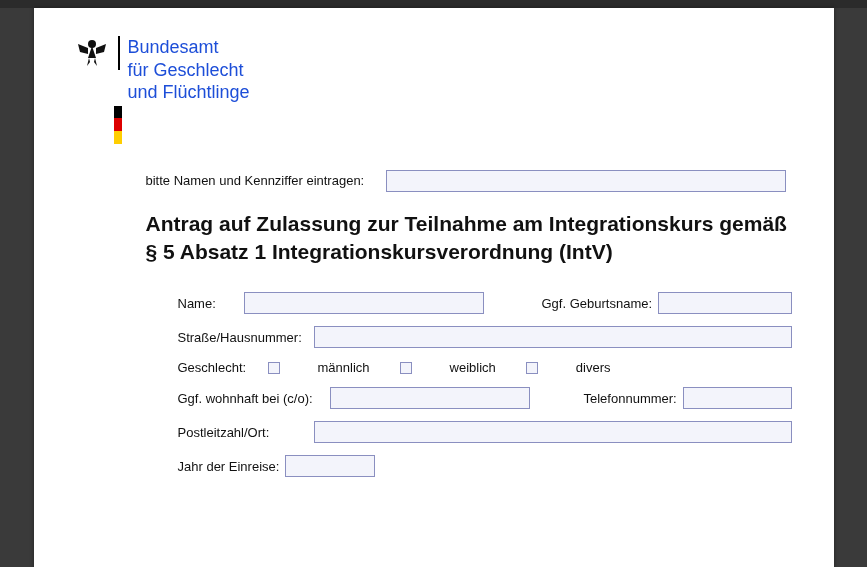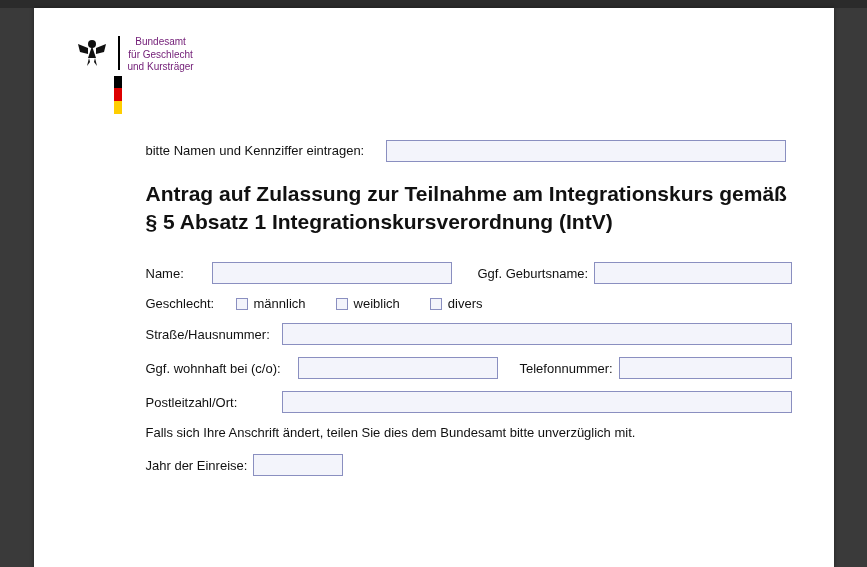--- a/index.html
+++ b/index.html
@@ -35,24 +35,23 @@
     width: 32px;
     height: 34px;
   }
   .divider {
     width: 2px;
     height: 34px;
     background: #000;
     margin-left: 2px;
   }
   .agency {
-    font-size: 10px;
+    font-size: 18px;
     line-height: 1.25;
-    color: #701a75;
-    text-align: center;
+    color: #1d4ed8;
   }
   .flagbar {
     width: 8px;
     height: 38px;
     margin-top: 2px;
     display: flex;
     flex-direction: column;
     margin-left: 38px;
   }
   .flagbar .k { background:#000; flex:1; }
@@ -85,20 +84,21 @@
     margin-bottom: 26px;
   }
   .row {
     display: flex;
     align-items: center;
     margin-bottom: 12px;
     gap: 6px;
   }
   .lbl {
     white-space: nowrap;
+    margin-left: 32px;
   }
   .cb {
     display:inline-block;
     width:12px; height:12px;
     border:1px solid #8a8fc0;
     background:#f3f4fb;
     vertical-align: middle;
   }
   .note {
     margin-top: 10px;
@@ -120,21 +120,21 @@
         <path d="M12 12 L2 8 L4 16 L12 18 Z"></path>
         <path d="M20 12 L30 8 L28 16 L20 18 Z"></path>
         <path d="M13 22 L11 30 L14 26 Z"></path>
         <path d="M19 22 L21 30 L18 26 Z"></path>
       </g>
     </svg>
     <div class="divider"></div>
     <div class="agency">
       <div>Bundesamt</div>
       <div>für Geschlecht</div>
-      <div>und Kursträger</div>
+      <div>und Flüchtlinge</div>
     </div>
   </div>
   <div class="flagbar">
     <div class="k"></div>
       <div class="r"></div>
       <div class="g"></div>
   </div>
 
   <div class="content">
 
@@ -150,48 +150,47 @@
     <div class="row">
       <span class="lbl" style="width:60px">Name:</span>
       <span class="field" style="width:240px"></span>
       <span style="width:14px"></span>
       <span class="lbl">Ggf. Geburtsname:</span>
       <span class="field" style="flex:1"></span>
     </div>
 
 
     <div class="row">
+      <span class="lbl" style="width:130px">Straße/Hausnummer:</span>
+      <span class="field" style="flex:1"></span>
+    </div>
+
+    <div class="row">
       <span class="lbl" style="width:84px">Geschlecht:</span>
       <span class="cb"></span>
       <span class="lbl" style="margin-right:24px">männlich</span>
       <span class="cb"></span>
       <span class="lbl" style="margin-right:24px">weiblich</span>
       <span class="cb"></span>
       <span class="lbl">divers</span>
-    </div>
-
-    <div class="row">
-      <span class="lbl" style="width:130px">Straße/Hausnummer:</span>
-      <span class="field" style="flex:1"></span>
     </div>
 
     <div class="row">
       <span class="lbl" style="width:146px">Ggf. wohnhaft bei (c/o):</span>
       <span class="field" style="width:200px"></span>
       <span style="width:10px"></span>
       <span class="lbl">Telefonnummer:</span>
       <span class="field" style="flex:1"></span>
     </div>
 
     <div class="row">
       <span class="lbl" style="width:130px">Postleitzahl/Ort:</span>
       <span class="field" style="flex:1"></span>
     </div>
 
-    <div class="note">Falls sich Ihre Anschrift ändert, teilen Sie dies dem Bundesamt bitte unverzüglich mit.</div>
 
     <div class="row">
       <span class="lbl">Jahr der Einreise:</span>
       <span class="field" style="width:90px"></span>
     </div>
 
   </div>
 </div>
 
 </body></html>

